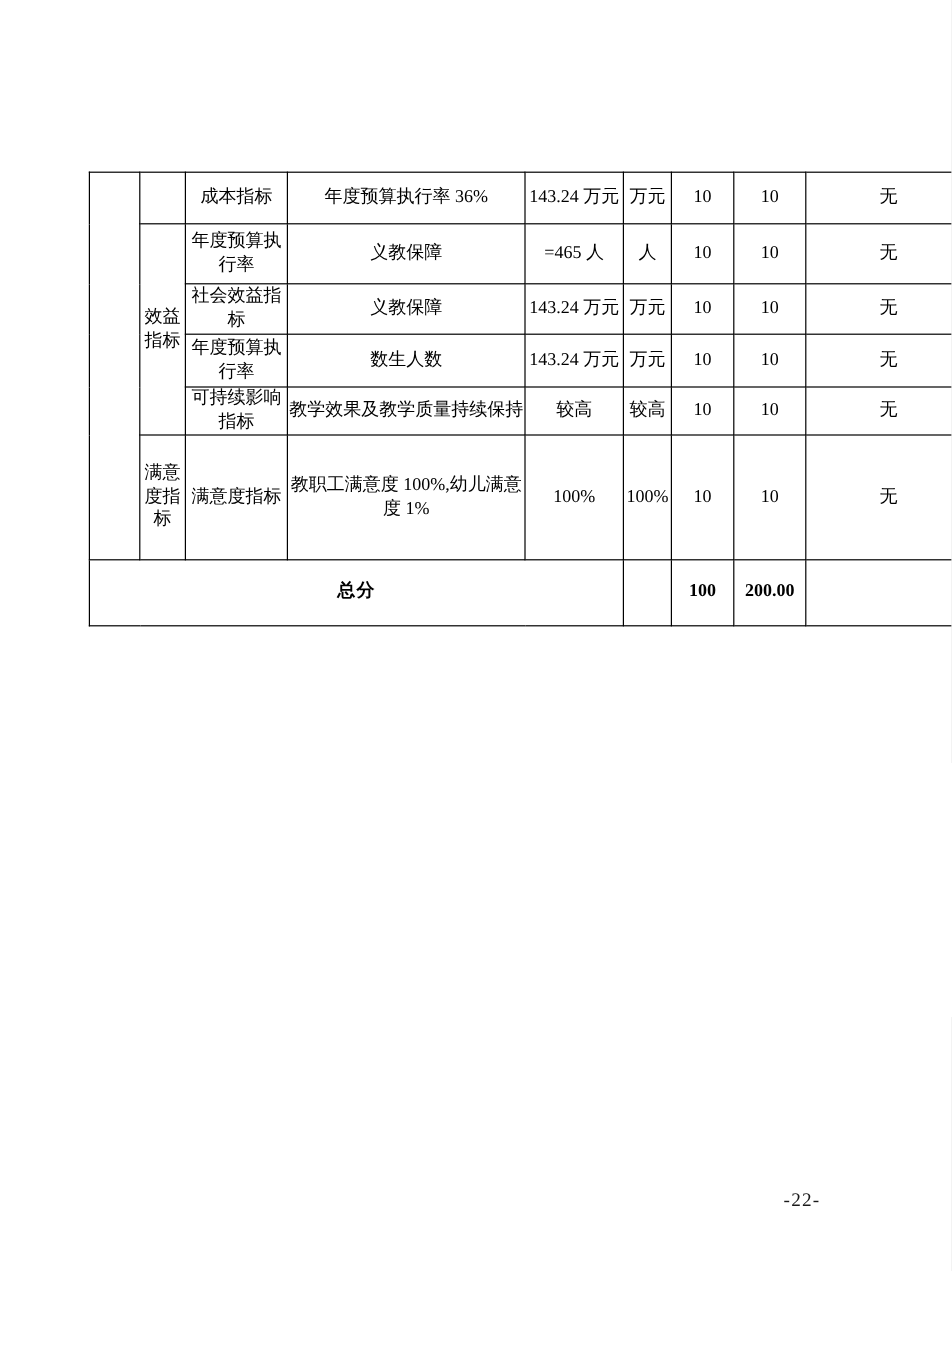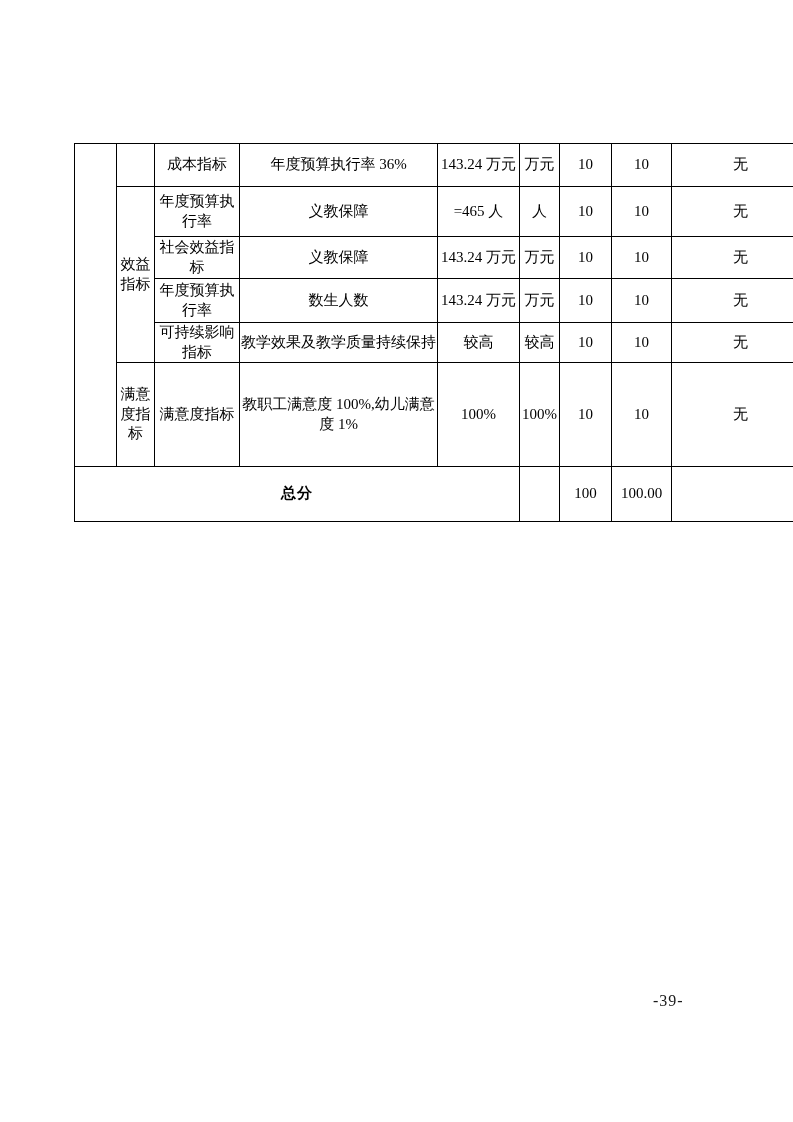--- a/index.html
+++ b/index.html
@@ -63,21 +63,21 @@
   td.unit {
     padding: 0 7px;
     word-break: break-all;
   }
   td.total-label {
     font-weight: bold;
     font-size: 16px;
     letter-spacing: 1px;
   }
   td.total-num {
-    font-weight: normal;
+    font-weight: bold;
   }
   td.points-total {
     padding: 0 10px;
     word-break: break-all;
   }
   .page-number {
     position: absolute;
     left: 653px;
     top: 992px;
     font-size: 16px;
@@ -159,22 +159,22 @@
           <td class="val">100%</td>
           <td class="unit">100%</td>
           <td>10</td>
           <td>10</td>
           <td>无</td>
         </tr>
         <tr class="r7">
           <td colspan="5" class="total-label">总分</td>
           <td class="unit"></td>
           <td class="total-num">100</td>
-          <td class="total-num points-total">100.00</td>
+          <td class="total-num points-total">200.00</td>
           <td></td>
         </tr>
       </tbody>
     </table>
   </div>
 
-  <div class="page-number">-39-</div>
+  <div class="page-number">-22-</div>
 
 </div>
 
 </body></html>

